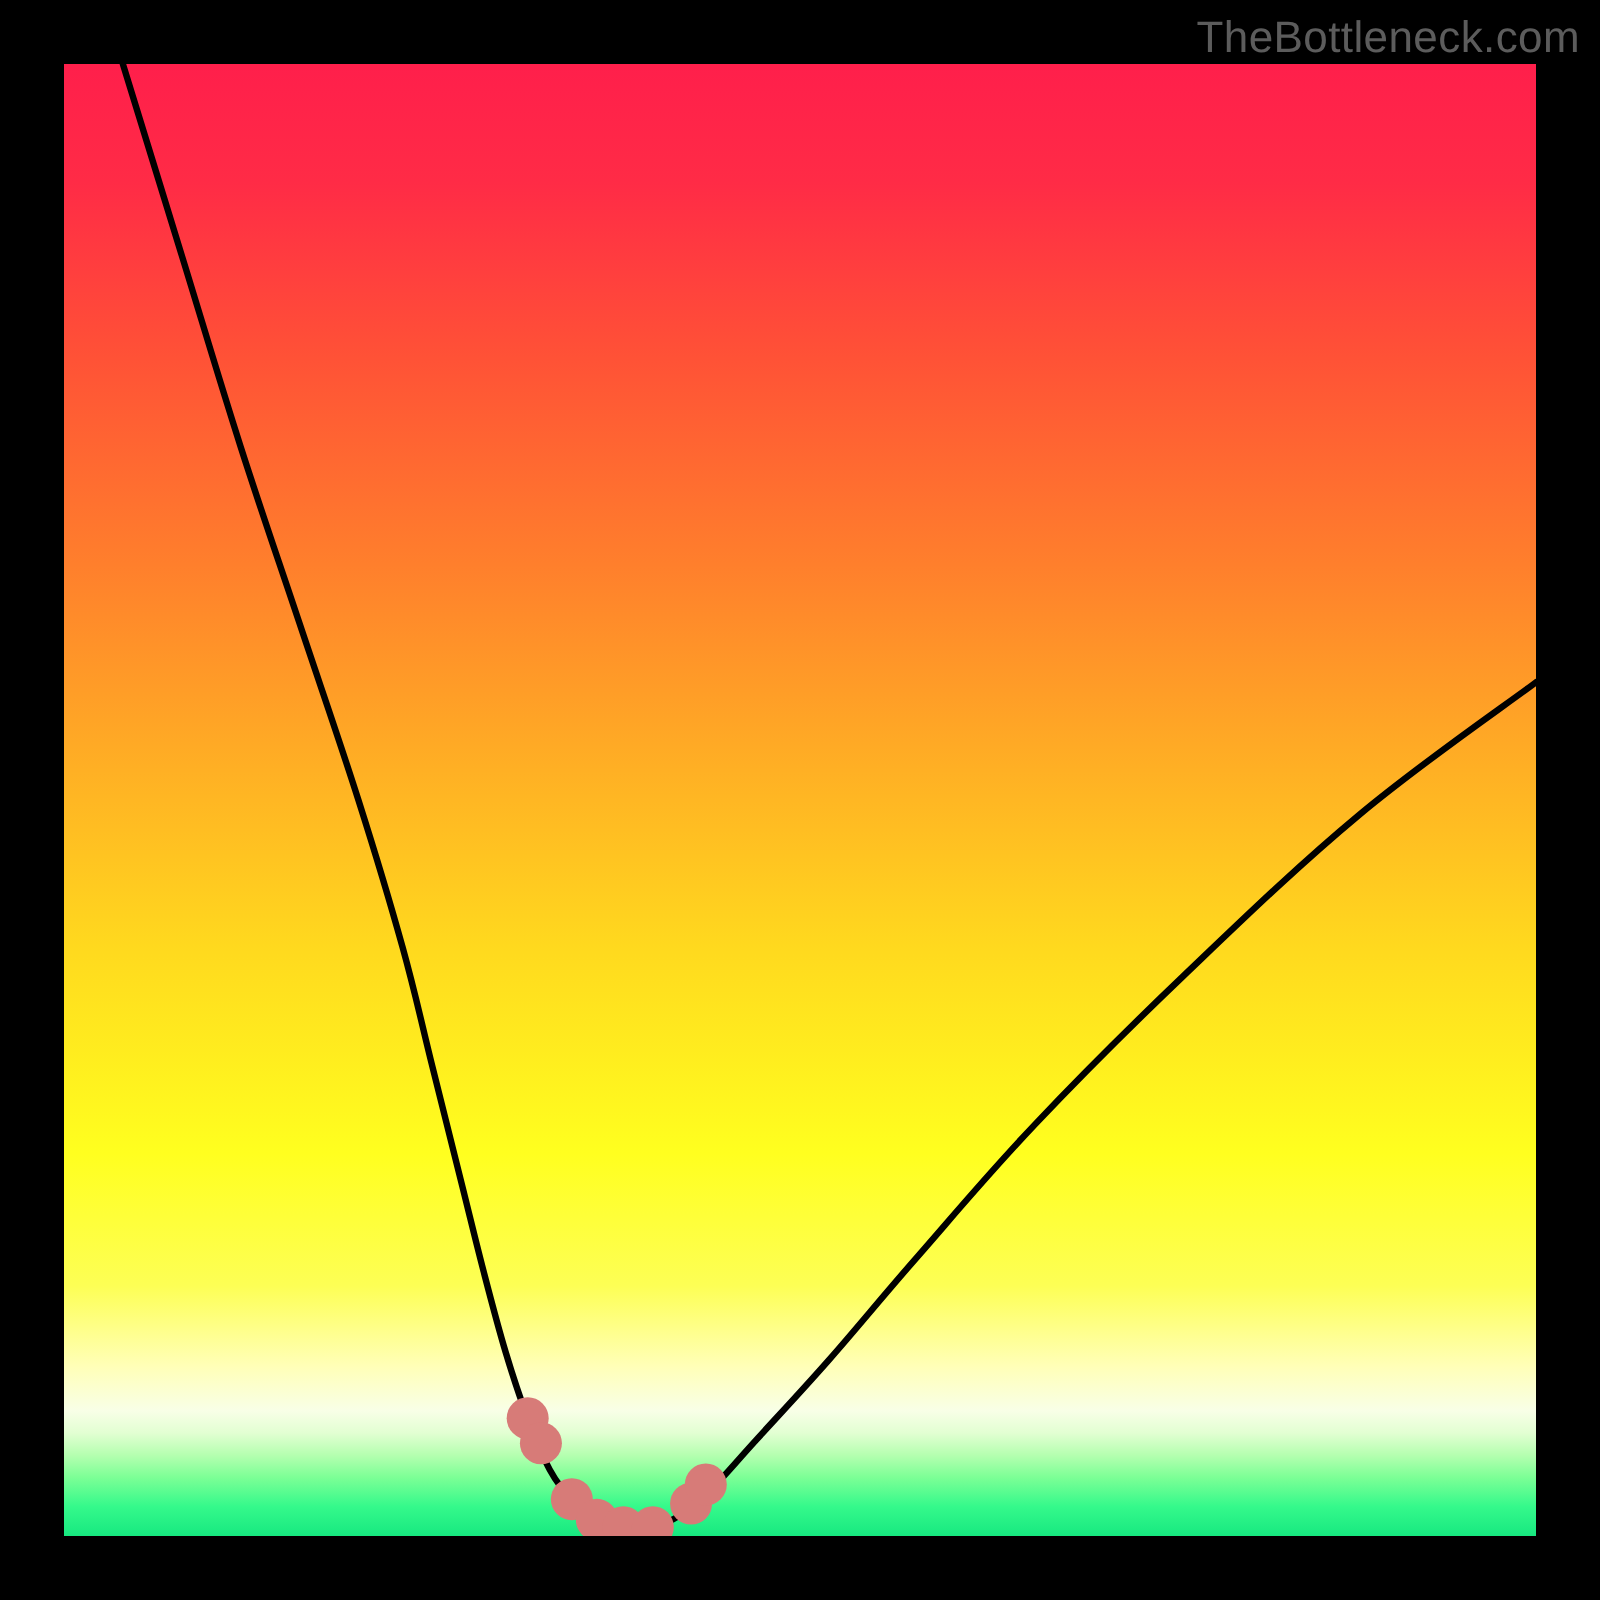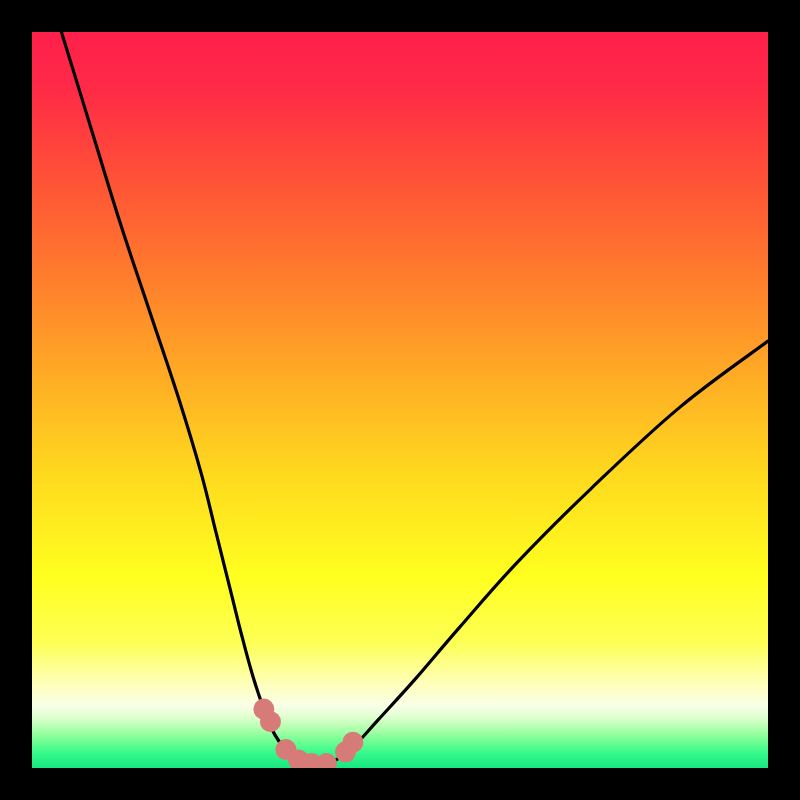--- a/index.html
+++ b/index.html
@@ -43,20 +43,21 @@
     position: absolute;
     inset: 0;
     overflow: visible;
   }
 </style>
 </head>
 <body>
 
 <div class="frame">
 
+  <div class="watermark">TheBottleneck.com</div>
 
   <div class="plot-area">
 
     <svg class="gradient-bg" viewBox="0 0 736 736" preserveAspectRatio="none" width="736" height="736">
       <defs>
         <linearGradient id="bg-grad" x1="0" y1="0" x2="0" y2="1">
             <stop offset="0.00%" stop-color="#ff1f4b"></stop>
             <stop offset="8.00%" stop-color="#ff2b46"></stop>
             <stop offset="20.00%" stop-color="#ff5236"></stop>
             <stop offset="34.00%" stop-color="#ff7f2c"></stop>

